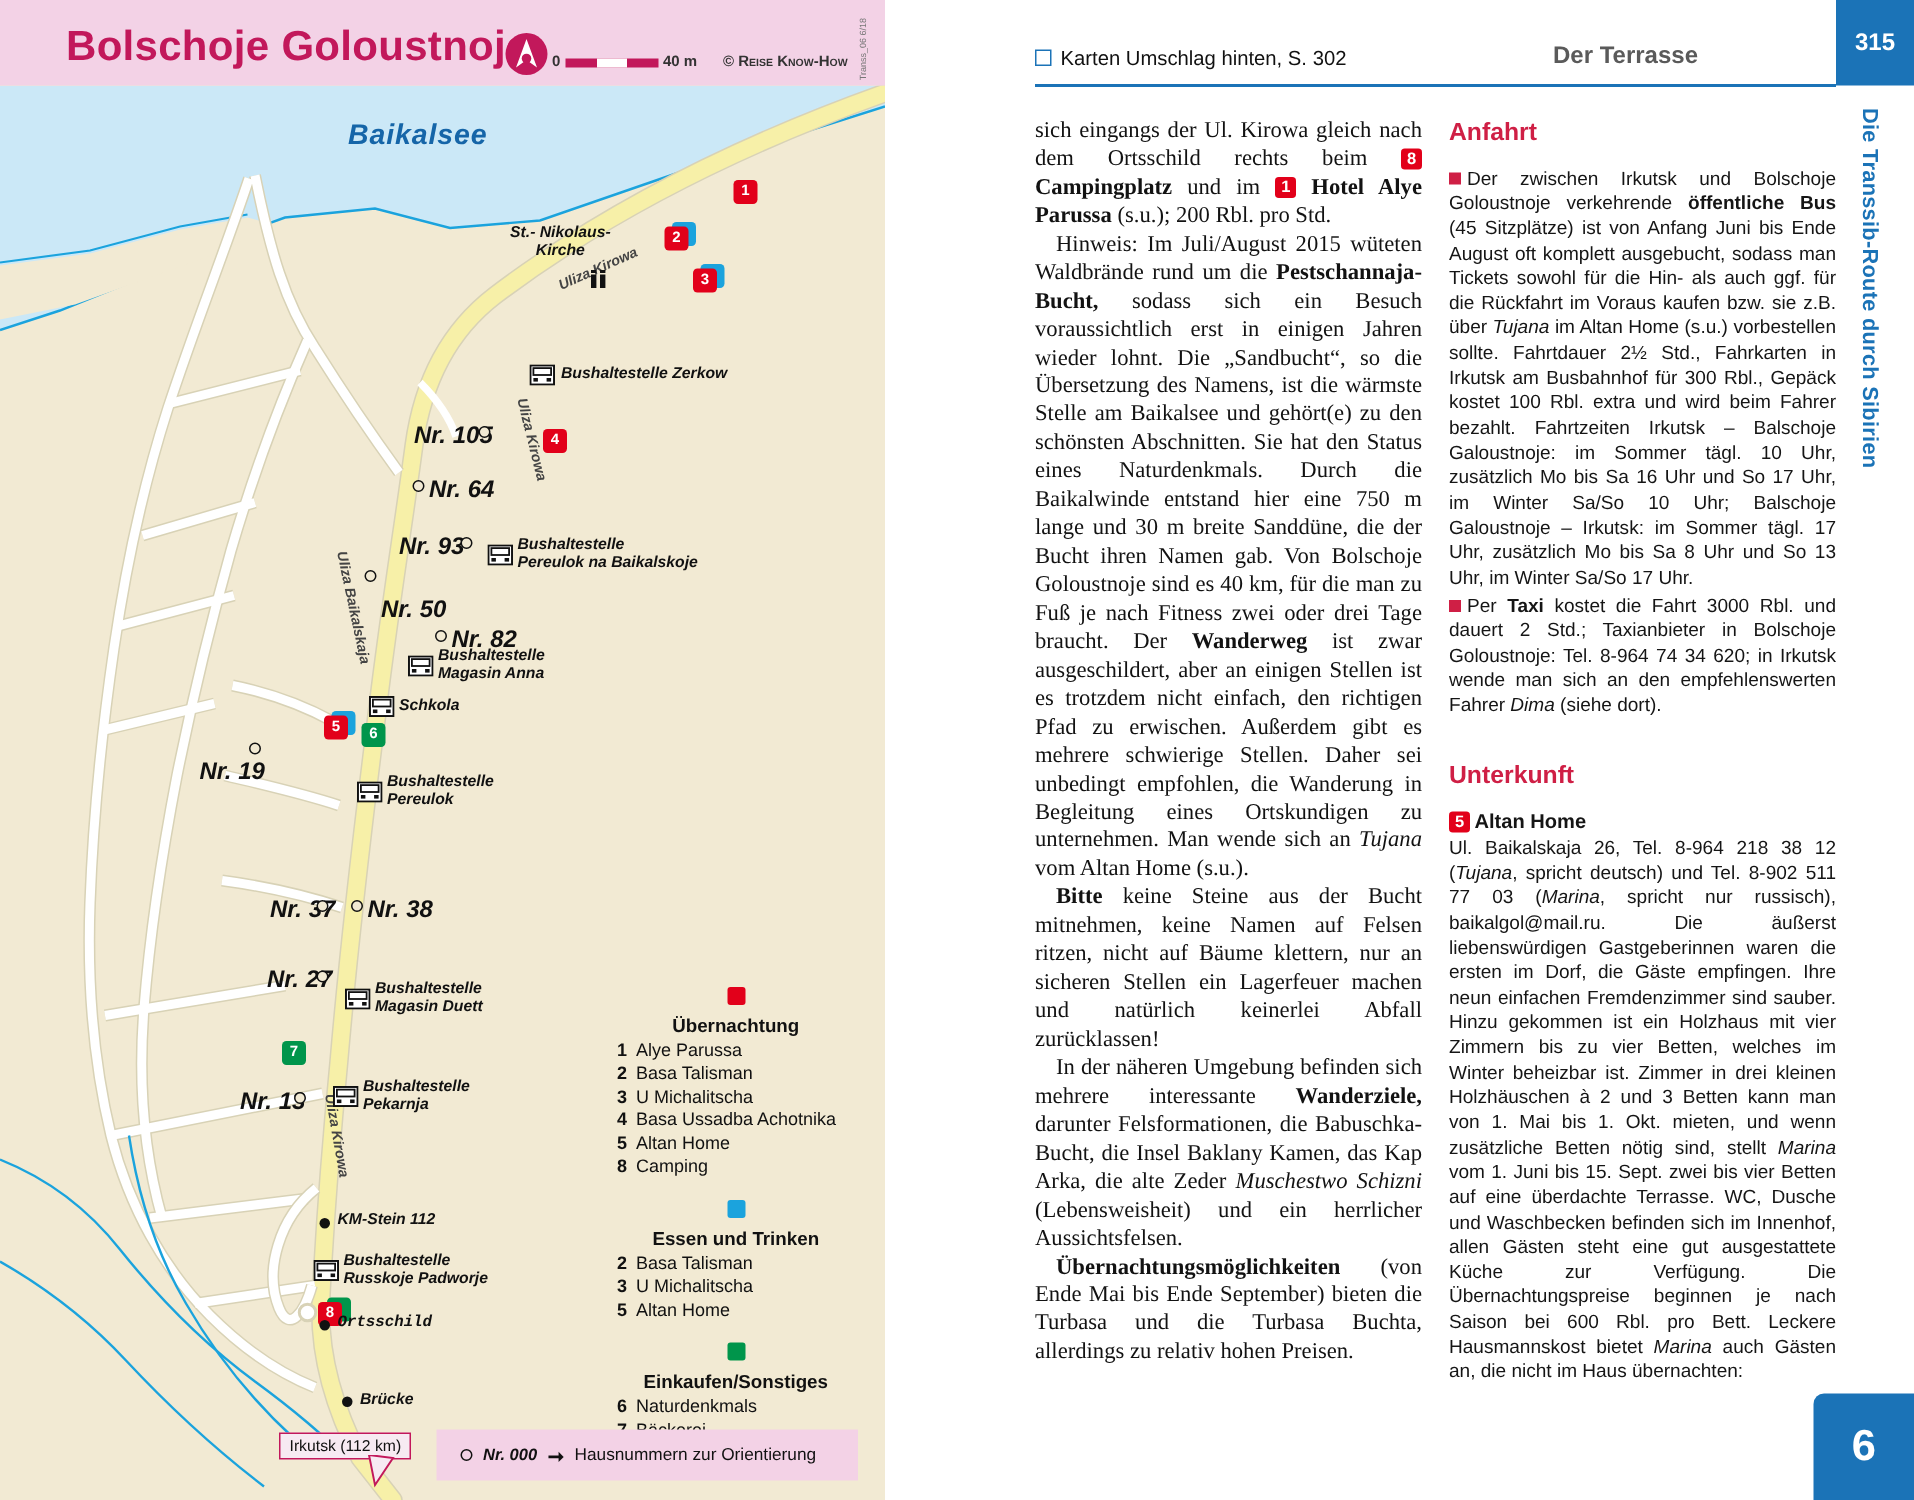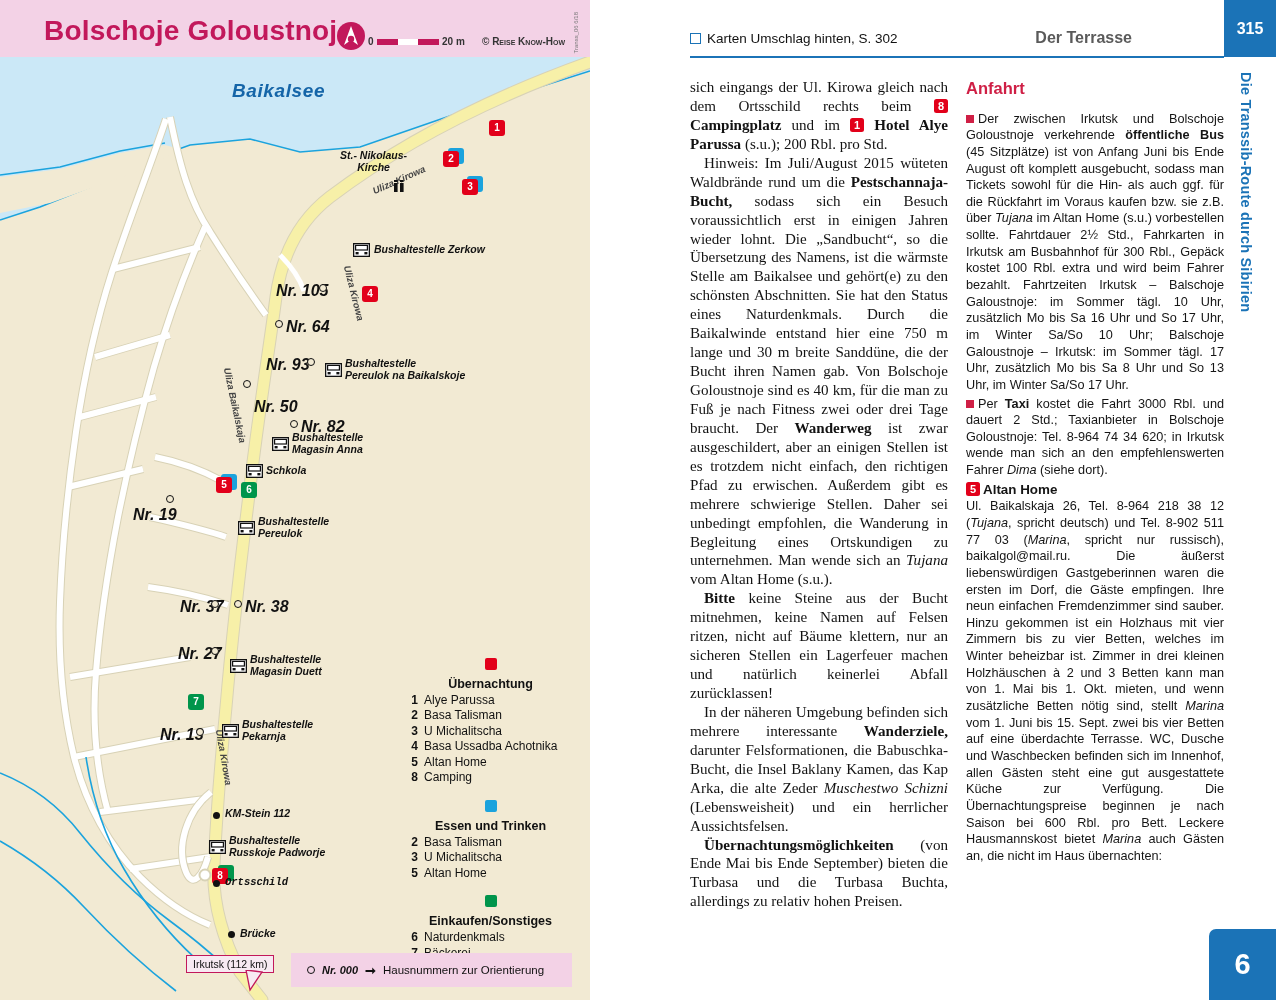--- a/index.html
+++ b/index.html
@@ -259,21 +259,21 @@
     <svg class="compass" viewBox="0 0 30 30">
       <circle cx="15" cy="15" r="14" fill="#c2185b"></circle>
       <path d="M15 5 L22 24 L15 19 L8 24 Z" fill="#ffffff"></path>
       <circle cx="15" cy="18" r="3.2" fill="#c2185b"></circle>
     </svg>
     <div class="scalebar">
       <span class="zero">0</span>
       <span class="bar">
           <span class="white"></span>
         </span>
-      <span class="m30">20 m</span>
+      <span class="m30">40 m</span>
     </div>
     <div class="copyright">© Reise Know-How</div>
     <div class="vert-code">Transs_06 6/18</div>
 
     <div class="lake-label">Baikalsee</div>
 
     <div class="mlabel street" style="left:371px;top:175px;transform:rotate(-24deg);">Uliza Kirowa</div>
     <div class="mlabel street" style="left:325px;top:288px;transform:rotate(76deg);">Uliza Kirowa</div>
     <div class="mlabel street" style="left:196px;top:400px;transform:rotate(78deg);">Uliza Baikalskaja</div>
     <div class="mlabel street" style="left:195px;top:752px;transform:rotate(80deg);">Uliza Kirowa</div>
@@ -497,16 +497,17 @@
     <p class="ind"><span>Hinweis: Im Juli/August 2015 wüteten Waldbrände rund um die </span><b>Pestschannaja-Bucht,</b><span> sodass sich ein Besuch voraussichtlich erst in einigen Jahren wieder lohnt. Die „Sandbucht“, so die Übersetzung des Namens, ist die wärmste Stelle am Baikalsee und gehört(e) zu den schönsten Abschnitten. Sie hat den Status eines Naturdenkmals. Durch die Baikalwinde entstand hier eine 750 m lange und 30 m breite Sanddüne, die der Bucht ihren Namen gab. Von Bolschoje Goloustnoje sind es 40 km, für die man zu Fuß je nach Fitness zwei oder drei Tage braucht. Der </span><b>Wanderweg</b><span> ist zwar ausgeschildert, aber an einigen Stellen ist es trotzdem nicht einfach, den richtigen Pfad zu erwischen. Außerdem gibt es mehrere schwierige Stellen. Daher sei unbedingt empfohlen, die Wanderung in Begleitung eines Ortskundigen zu unternehmen. Man wende sich an </span><i>Tujana</i><span> vom Altan Home (s.u.).</span></p>
     <p class="ind"><b>Bitte</b><span> keine Steine aus der Bucht mitnehmen, keine Namen auf Felsen ritzen, nicht auf Bäume klettern, nur an sicheren Stellen ein Lagerfeuer machen und natürlich keinerlei Abfall zurücklassen!</span></p>
     <p class="ind"><span>In der näheren Umgebung befinden sich mehrere interessante </span><b>Wanderziele,</b><span> darunter Felsformationen, die Babuschka-Bucht, die Insel Baklany Kamen, das Kap Arka, die alte Zeder </span><i>Muschestwo Schizni</i><span> (Lebensweisheit) und ein herrlicher Aussichtsfelsen.</span></p>
     <p class="ind"><b>Übernachtungsmöglichkeiten</b><span> (von Ende Mai bis Ende September) bieten die Turbasa und die Turbasa Buchta, allerdings zu relativ hohen Preisen.</span></p>
   </div>
 
   <div class="col-side">
     <h3>Anfahrt</h3>
     <p><span class="bullet"></span><span>Der zwischen Irkutsk und Bolschoje Goloustnoje verkehrende </span><b>öffentliche Bus</b><span> (45 Sitzplätze) ist von Anfang Juni bis Ende August oft komplett ausgebucht, sodass man Tickets sowohl für die Hin- als auch ggf. für die Rückfahrt im Voraus kaufen bzw. sie z.B. über </span><i>Tujana</i><span> im Altan Home (s.u.) vorbestellen sollte. Fahrtdauer 2½ Std., Fahrkarten in Irkutsk am Busbahnhof für 300 Rbl., Gepäck kostet 100 Rbl. extra und wird beim Fahrer bezahlt. Fahrtzeiten Irkutsk – Balschoje Galoustnoje: im Sommer tägl. 10 Uhr, zusätzlich Mo bis Sa 16 Uhr und So 17 Uhr, im Winter Sa/So 10 Uhr; Balschoje Galoustnoje – Irkutsk: im Sommer tägl. 17 Uhr, zusätzlich Mo bis Sa 8 Uhr und So 13 Uhr, im Winter Sa/So 17 Uhr.</span></p>
     <p><span class="bullet"></span><span>Per </span><b>Taxi</b><span> kostet die Fahrt 3000 Rbl. und dauert 2 Std.; Taxianbieter in Bolschoje Goloustnoje: Tel. 8-964 74 34 620; in Irkutsk wende man sich an den empfehlenswerten Fahrer </span><i>Dima</i><span> (siehe dort).</span></p>
+    <h3 class="second">Unterkunft</h3>
     <p><span class="rnum">5</span><span class="sub-head">Altan Home</span><br><span>Ul. Baikalskaja 26, Tel. 8-964 218 38 12 (</span><i>Tujana</i><span>, spricht deutsch) und Tel. 8-902 511 77 03 (</span><i>Marina</i><span>, spricht nur russisch), baikalgol@mail.ru. Die äußerst liebenswürdigen Gastgeberinnen waren die ersten im Dorf, die Gäste empfingen. Ihre neun einfachen Fremdenzimmer sind sauber. Hinzu gekommen ist ein Holzhaus mit vier Zimmern bis zu vier Betten, welches im Winter beheizbar ist. Zimmer in drei kleinen Holzhäuschen à 2 und 3 Betten kann man von 1. Mai bis 1. Okt. mieten, und wenn zusätzliche Betten nötig sind, stellt </span><i>Marina</i><span> vom 1. Juni bis 15. Sept. zwei bis vier Betten auf eine überdachte Terrasse. WC, Dusche und Waschbecken befinden sich im Innenhof, allen Gästen steht eine gut ausgestattete Küche zur Verfügung. Die Übernachtungspreise beginnen je nach Saison bei 600 Rbl. pro Bett. Leckere Hausmannskost bietet </span><i>Marina</i><span> auch Gästen an, die nicht im Haus übernachten:</span></p>
   </div>
 
 </div>
 
 </body></html>

